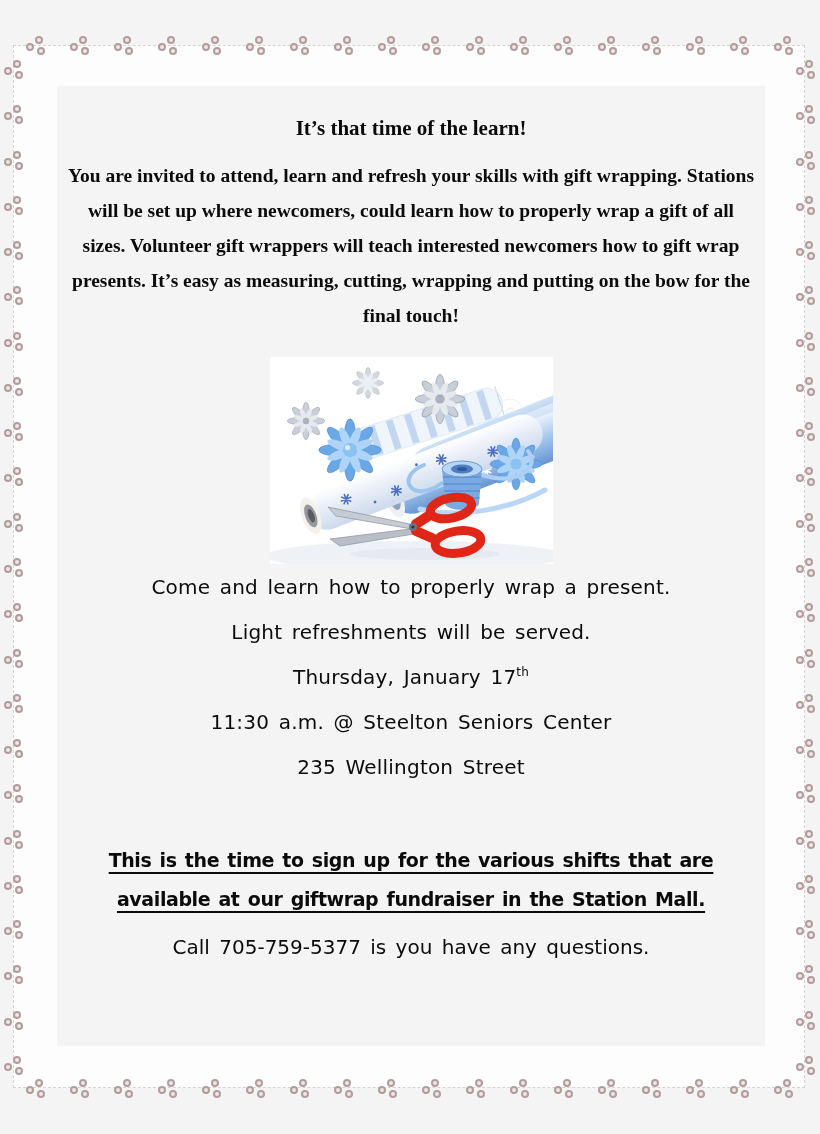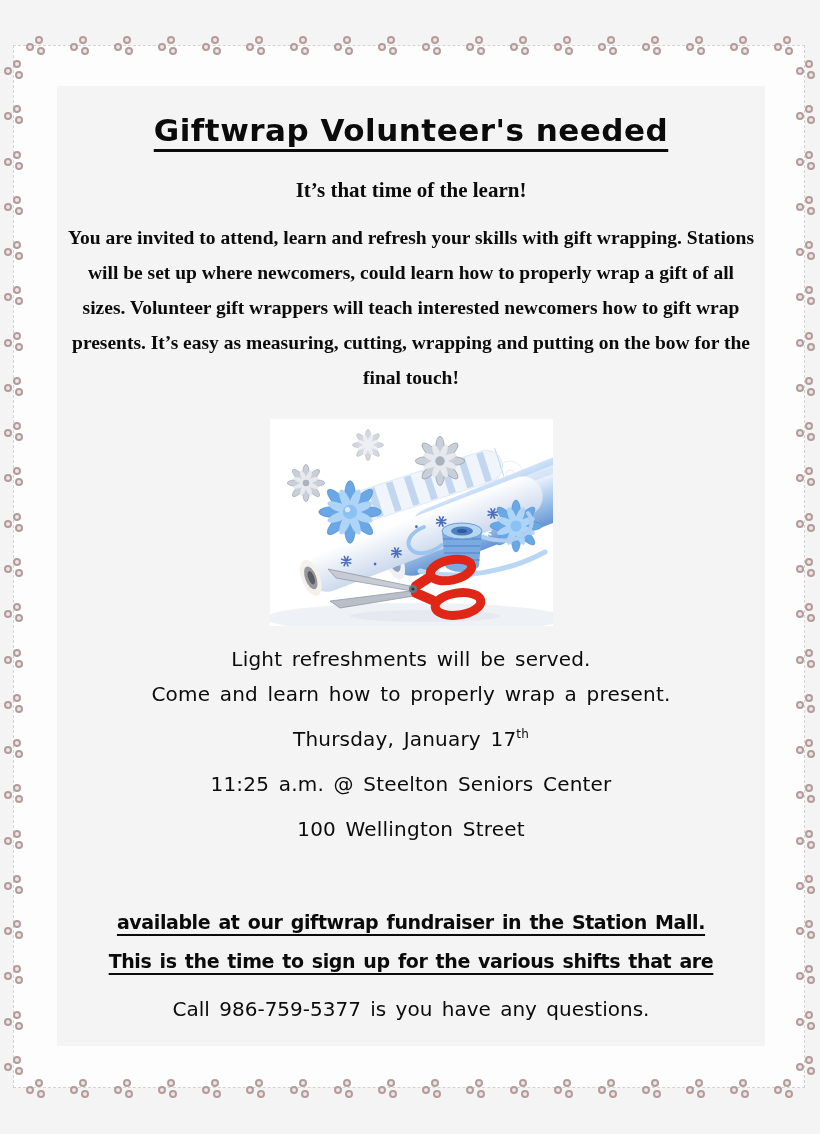--- a/index.html
+++ b/index.html
@@ -471,21 +471,20 @@
     </span>
     <span class="cluster" style="left: 782px; top: 1010px;">
       <i style="left: 9px; top: 0px;"></i>
       <i style="left: 0px; top: 7px;"></i>
       <i style="left: 11px; top: 11px;"></i>
     </span>
   </div>
 
 <div class="content">
 
-  <h1 class="title">Giftwrap Volunteer's needed</h1>
 
   <p class="subtitle">It’s that time of the learn!</p>
 
   <p class="intro">You are invited to attend, learn and refresh your skills with gift wrapping. Stations will be set up where newcomers, could learn how to properly wrap a gift of all sizes. Volunteer gift wrappers will teach interested newcomers how to gift wrap presents. It’s easy as measuring, cutting, wrapping and putting on the bow for the final touch!</p>
 
   <div class="photo" role="img" aria-label="Rolls of blue wrapping paper with blue and silver bows, blue curling ribbon and red-handled scissors on a white background">
     <svg viewBox="0 0 283 207" width="283" height="207">
       <defs>
         <linearGradient id="gw" x1="0" y1="0" x2="0" y2="1">
           <stop offset="0" stop-color="#ffffff"></stop>
@@ -622,26 +621,26 @@
         <line x1="146" y1="167" x2="160" y2="158" stroke="#e02616" stroke-width="10" stroke-linecap="round"></line>
         <line x1="146" y1="174" x2="162" y2="181" stroke="#e02616" stroke-width="10" stroke-linecap="round"></line>
         <ellipse cx="181" cy="151" rx="21" ry="10" transform="rotate(-12 181 151)" fill="none" stroke="#e02616" stroke-width="9"></ellipse>
         <ellipse cx="188" cy="185" rx="23" ry="11" transform="rotate(-8 188 185)" fill="none" stroke="#e02616" stroke-width="9"></ellipse>
         <circle cx="143" cy="170" r="4" fill="#6e7582"></circle>
         <circle cx="143" cy="170" r="1.6" fill="#2f343c"></circle>
       </g>
     </svg>
   </div>
 
+  <p class="comic-line first">Come and learn how to properly wrap a present.</p>
   <p class="comic-line">Light refreshments will be served.</p>
-  <p class="comic-line first">Come and learn how to properly wrap a present.</p>
   <p class="comic-line"><span>Thursday, January 17</span><sup>th</sup></p>
-  <p class="comic-line">11:25 a.m. @ Steelton Seniors Center</p>
-  <p class="comic-line">100 Wellington Street</p>
+  <p class="comic-line">11:30 a.m. @ Steelton Seniors Center</p>
+  <p class="comic-line">235 Wellington Street</p>
 
   <div class="signup">
+    <span class="signup-line">This is the time to sign up for the various shifts that are</span>
     <span class="signup-line">available at our giftwrap fundraiser in the Station Mall.</span>
-    <span class="signup-line">This is the time to sign up for the various shifts that are</span>
   </div>
 
-  <p class="call">Call 986-759-5377 is you have any questions.</p>
+  <p class="call">Call 705-759-5377 is you have any questions.</p>
 
 </div>
 
 </body></html>

